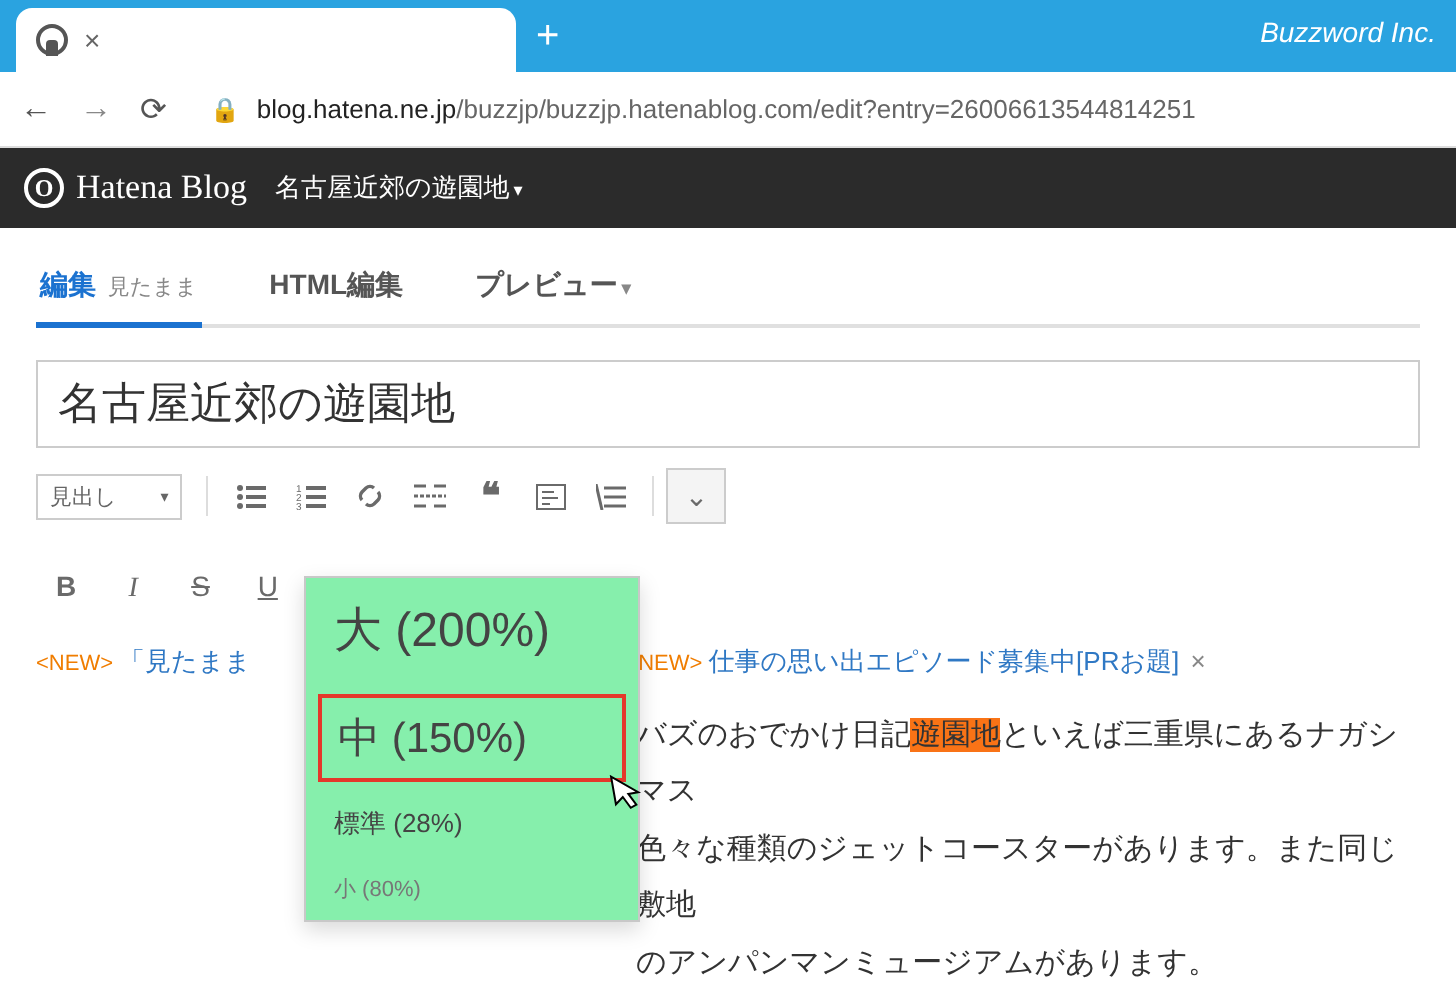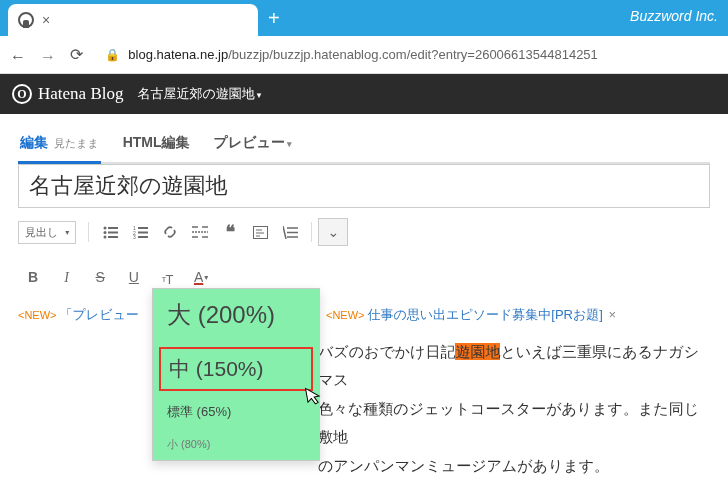--- a/index.html
+++ b/index.html
@@ -24,33 +24,33 @@
 .addr .host b { color: #222; font-weight: normal; }
 
 
 .hatena-bar { background: #2b2b2b; color: #fff; height: 40px; display: flex; align-items: center; padding: 0 12px; gap: 14px; font-size: 14px; }
 .hatena-logo { display: flex; align-items: center; gap: 6px; font-size: 17px; font-family: Georgia, serif; }
 .hatena-mark { width: 20px; height: 20px; border: 2px solid #fff; border-radius: 50%; display: inline-flex; align-items: center; justify-content: center; font-weight: bold; font-size: 12px; }
 .blog-name { font-size: 13px; }
 
 
 .editor-wrap { padding: 14px 18px 0 18px; }
-.tabs { display: flex; gap: 20px; border-bottom: 2px solid #e0e0e0; position: relative; }
+.tabs { display: flex; gap: 32px; border-bottom: 2px solid #e0e0e0; margin-bottom: 16px; position: relative; }
 .etab { padding: 6px 2px 10px 2px; font-size: 14px; color: #555; font-weight: bold; position: relative; }
 .etab small { font-size: 11px; color: #888; font-weight: normal; margin-left: 2px; }
 .etab.active { color: #1b72d0; }
 .etab.active::after { content:""; position:absolute; left:0; right:0; bottom:-2px; height:3px; background:#1b72d0; }
 .etab .caret { font-size: 9px; margin-left: 2px; color: #888; }
 
 .title-input { width: 100%; border: 1px solid #ccc; padding: 8px 10px; font-size: 22px; color: #333; }
 
 
 .toolbar { margin-top: 10px; display: flex; flex-wrap: wrap; align-items: center; gap: 0; }
 .tbtn { width: 30px; height: 28px; border: 1px solid transparent; display: inline-flex; align-items: center; justify-content: center; color: #6a6a6a; font-size: 14px; }
-.sel { border: 1px solid #ccc; padding: 3px 6px; font-size: 11px; color: #666; display: inline-flex; align-items: center; gap: 7px; margin-right: 6px; }
+.sel { border: 1px solid #ccc; padding: 3px 6px; font-size: 11px; color: #666; display: inline-flex; align-items: center; gap: 22px; margin-right: 6px; }
 .sep { width: 1px; height: 20px; background: #ddd; margin: 0 6px; }
 .tbtn.boxed { border: 1px solid #ccc; background: #f4f4f4; }
 .toolbar-row2 { width: 100%; margin-top: 17px; }
 
 
 .topics { margin-top: 12px; font-size: 13px; color: #666; }
 .topics .new { color: #f07d00; font-size: 11px; margin-right: 3px; }
 .topics .tlink { color: #2f78c4; }
 .topics .xx { color: #888; margin-left: 2px; }
 
@@ -198,39 +198,39 @@
         </span>
       <span class="tbtn">
           <span style="text-decoration:underline; text-decoration-color:#c0392b; text-decoration-thickness:2px;">A</span>
           <span style="font-size:8px; margin-left:1px;">▾</span>
         </span>
     </div>
   </div>
 
   
   <div class="topics">
-    <span class="new">&lt;NEW&gt;</span><span class="tlink">「プレビュー</span>
+    <span class="new">&lt;NEW&gt;</span><span class="tlink">「見たまま</span>
     <span style="display:inline-block; width:180px;"></span>
     <span class="new">&lt;NEW&gt;</span><span class="tlink">仕事の思い出エピソード募集中[PRお題]</span> <span class="xx">×</span>
   </div>
 
   
   <div class="bodytext" style="padding-left:300px;">
     <span>バズのおでかけ日記</span><span class="hl">遊園地</span><span>といえば三重県にあるナガシマス</span><br>
     <span>色々な種類のジェットコースターがあります。また同じ敷地</span><br>
     <span>のアンパンマンミュージアムがあります。</span><br><br>
     
   </div>
 
 </div>
 
 <div class="fs-menu">
   <div class="fs-item big">大 (200%)</div>
   <div class="fs-item med">中 (150%)</div>
-  <div class="fs-item std">標準 (65%)</div>
+  <div class="fs-item std">標準 (28%)</div>
   <div class="fs-item sm">小 (80%)</div>
 </div>
 
 <div class="cursor">
   <svg width="16" height="20">
       <path d="M1 1 L1 15 L5 12 L8 18 L11 17 L8 11 L13 11 Z" fill="#fff" stroke="#000" stroke-width="1"></path>
     </svg>
 </div>
 
 </body></html>

